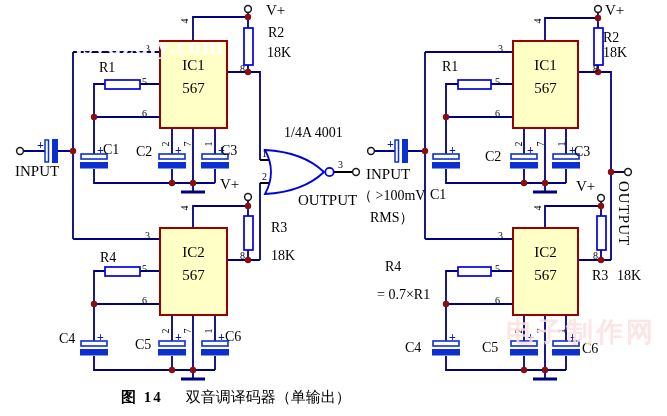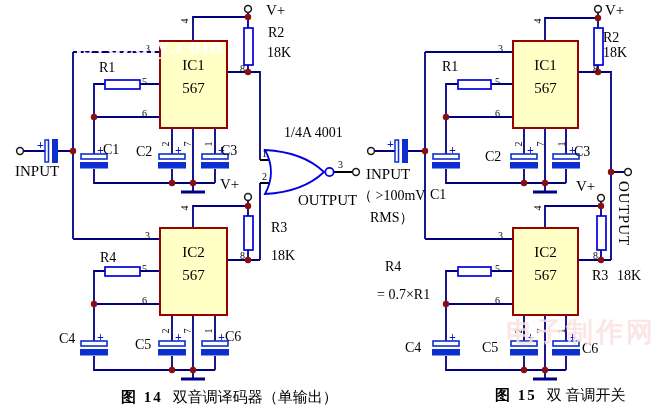--- a/index.html
+++ b/index.html
@@ -7,21 +7,21 @@
          font-family:"Liberation Serif","DejaVu Serif",serif;}
   #circuit-svg{position:absolute;left:0;top:0;}
   .lbl{position:absolute;font-size:14px;color:#000;white-space:nowrap;line-height:1.1;}
   .big{font-size:15px;}
   .pin{position:absolute;font-size:10px;color:#000;white-space:nowrap;line-height:1;}
   .rot{transform:rotate(-90deg);transform-origin:center;}
   .plus{position:absolute;font-size:12px;font-weight:bold;color:#0015cc;line-height:1;}
   .ictext{position:absolute;font-size:15px;color:#000;text-align:center;line-height:1;}
   .caption{position:absolute;font-size:15px;color:#000;white-space:nowrap;}
   .caption b{letter-spacing:2px;}
-  .caption span.ct{margin-left:10px;}
+  .caption span.ct{margin-left:23px;}
   .vtext{position:absolute;writing-mode:vertical-rl;text-orientation:mixed;
          font-size:15px;color:#000;letter-spacing:1px;}
   .wm1{position:absolute;left:20px;top:32px;font-size:25px;font-weight:bold;
        letter-spacing:1px;color:rgba(255,255,255,0.92);z-index:20;}
   .wm2{position:absolute;left:506px;top:314px;font-size:27px;font-weight:bold;
        letter-spacing:3px;color:rgba(250,225,225,0.85);z-index:20;}
 </style>
 </head>
 <body>
 
@@ -198,23 +198,20 @@
   <span class="lbl" style="left:377px;top:287px">= 0.7×R1</span>
   <span class="lbl" style="left:405px;top:340px">C4</span>
   <span class="lbl" style="left:482px;top:340px">C5</span>
   <span class="lbl" style="left:582px;top:341px">C6</span>
 
   <span class="ictext" style="left:513px;top:58px;width:65px">IC1</span>
   <span class="ictext" style="left:513px;top:81px;width:65px">567</span>
   <span class="ictext" style="left:513px;top:245px;width:65px">IC2</span>
   <span class="ictext" style="left:513px;top:268px;width:65px">567</span>
 
-  <div class="caption" style="left:495px;top:386px">
-    <b>图 15</b><span class="ct">双 音调开关</span>
-  </div>
 
   <div class="wm1">www.sydzdiy.com</div>
   <div class="wm2">电子制作网</div>
 <span class="pin" style="left: 145px; top: 44px;">3</span>
     <span class="pin" style="left: 142px; top: 77px;">5</span>
     <span class="pin" style="left: 142px; top: 109px;">6</span>
     <span class="pin rot" style="left: 182px; top: 16px;">4</span>
     <span class="pin" style="left: 240px; top: 64px;">8</span>
     <span class="pin rot" style="left: 163px; top: 139px;">2</span>
     <span class="pin rot" style="left: 185px; top: 139px;">7</span>

